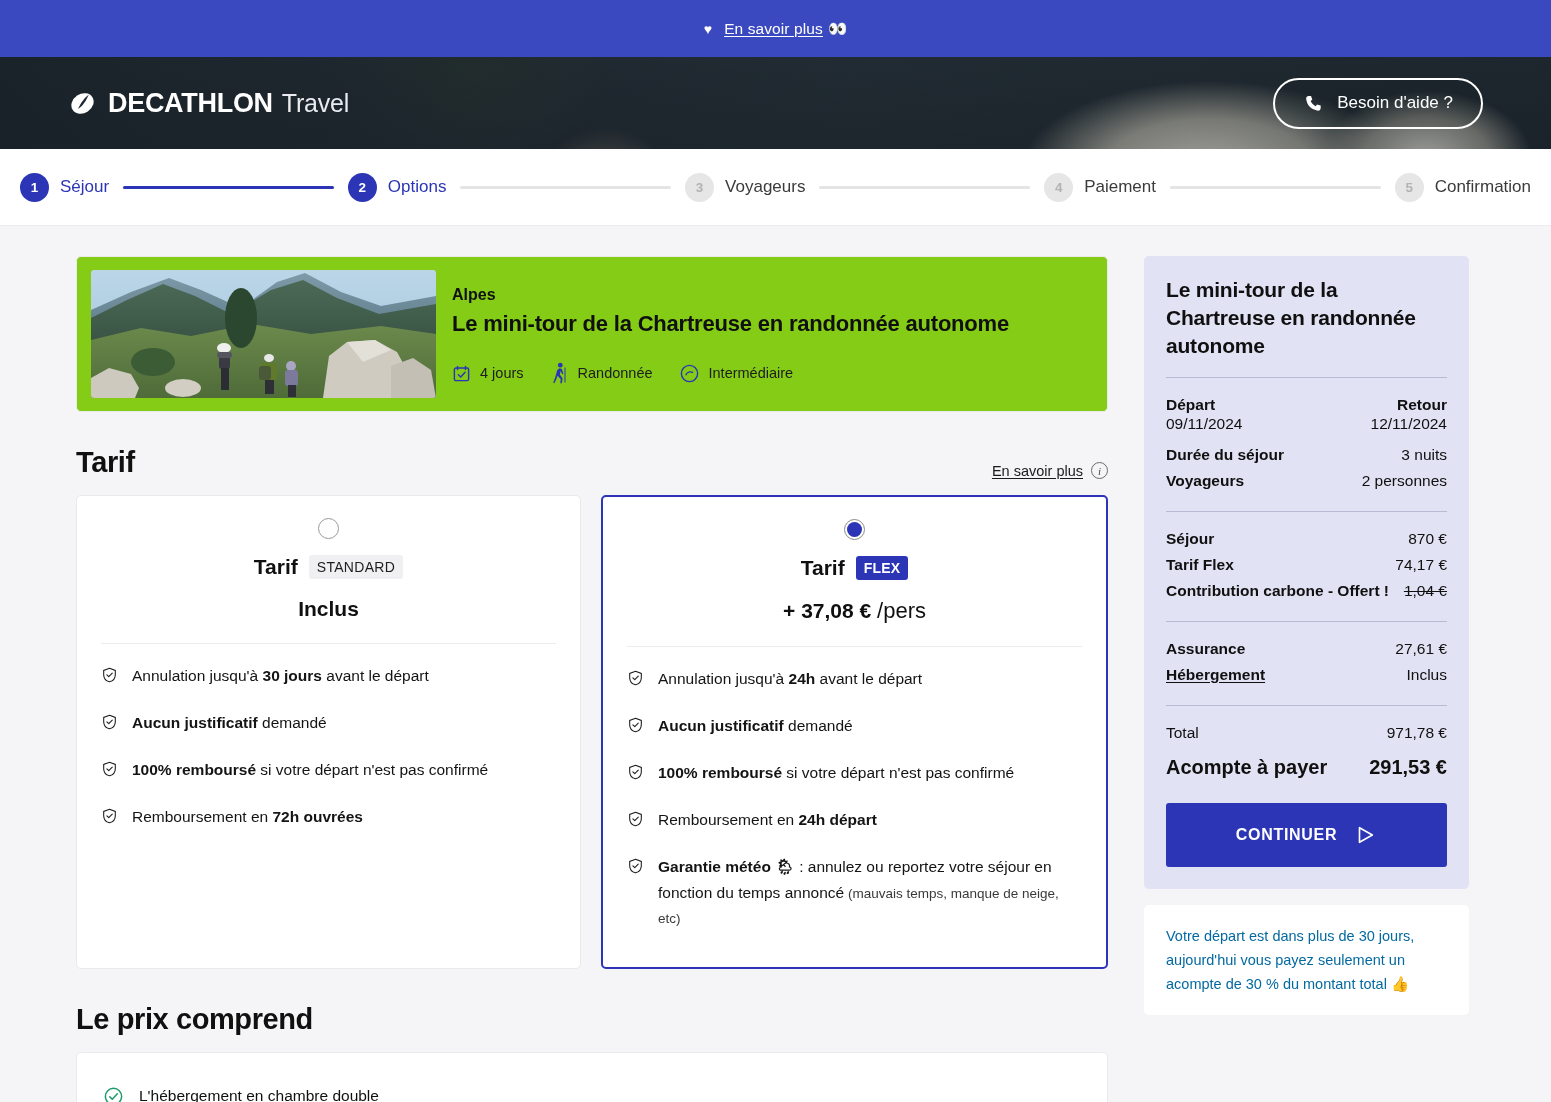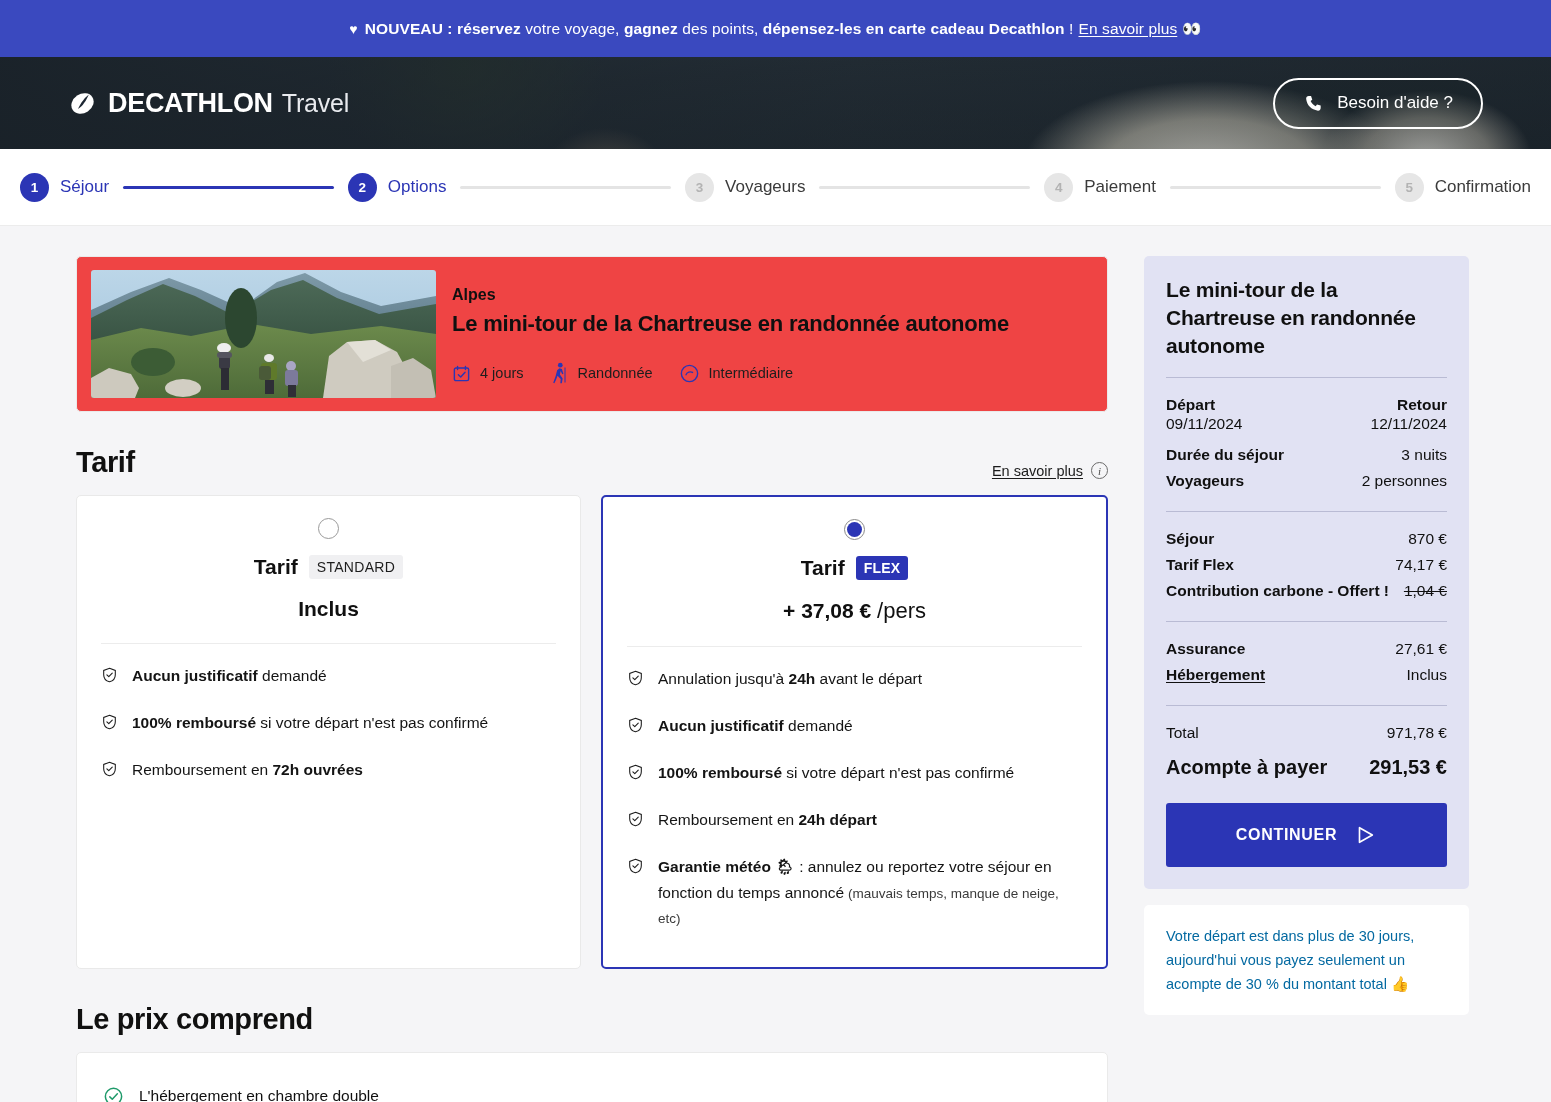--- a/index.html
+++ b/index.html
@@ -108,21 +108,21 @@
     display: flex;
     gap: 36px;
     padding: 30px 76px 0 76px;
     align-items: flex-start;
   }
   .col-main { width: 1032px; flex: 0 0 1032px; }
   .col-side { width: 325px; flex: 0 0 325px; }
 
   
   .trip-card {
-    background: #ef4444;
+    background: #84cc16;
     border: 1px solid #eaeaea;
     border-radius: 5px;
     padding: 14px;
     display: flex;
     gap: 16px;
     align-items: center;
     height: 156px;
   }
   .trip-thumb {
     width: 345px; height: 128px; flex: 0 0 345px;
@@ -267,21 +267,20 @@
     font-size: 14.5px;
     line-height: 1.66;
     color: #0369a1;
   }
 </style>
 </head>
 <body>
 
 <div class="promo-banner">
   <span class="heart">♥</span>
-  <span><b>NOUVEAU :</b><b> réservez</b><span> votre voyage,</span><b> gagnez</b><span> des points,</span><b> dépensez-les en carte cadeau Decathlon</b><span> !</span></span>
   <a href="#" class="promo-link">En savoir plus</a>
   <span class="eyes">👀</span>
 </div>
 
 <div class="hero">
   <div class="hero-bg"></div>
   <div class="hero-inner">
     <div class="brand">
       <svg class="brand-mark" viewBox="0 0 32 32">
         <ellipse cx="16" cy="16" rx="13" ry="10.5" fill="#ffffff" transform="rotate(-34 16 16)"></ellipse>
@@ -431,20 +430,27 @@
           <span class="badge standard">STANDARD</span>
         </div>
         <div class="tarif-price">Inclus</div>
         <div class="tarif-divider"></div>
         <ul class="feature-list">
           <li class="feature">
             <svg class="shield" width="17" height="18" viewBox="0 0 24 24">
               <path d="M12 2.4 L20.2 5.6 L20.2 11.6 C20.2 16.5 16.7 20.4 12 21.6 C7.3 20.4 3.8 16.5 3.8 11.6 L3.8 5.6 Z" fill="none" stroke="#1b1b1b" stroke-width="1.5"></path>
               <path d="M8.3 11.7 L11 14.4 L15.9 9.3" fill="none" stroke="#1b1b1b" stroke-width="1.5" stroke-linecap="round" stroke-linejoin="round"></path>
             </svg>
+            <div><span>Annulation jusqu'à </span><b>30 jours</b><span> avant le départ</span></div>
+          </li>
+          <li class="feature">
+            <svg class="shield" width="17" height="18" viewBox="0 0 24 24">
+              <path d="M12 2.4 L20.2 5.6 L20.2 11.6 C20.2 16.5 16.7 20.4 12 21.6 C7.3 20.4 3.8 16.5 3.8 11.6 L3.8 5.6 Z" fill="none" stroke="#1b1b1b" stroke-width="1.5"></path>
+              <path d="M8.3 11.7 L11 14.4 L15.9 9.3" fill="none" stroke="#1b1b1b" stroke-width="1.5" stroke-linecap="round" stroke-linejoin="round"></path>
+            </svg>
             <div><span></span><b>Aucun justificatif</b><span> demandé</span></div>
           </li>
           <li class="feature">
             <svg class="shield" width="17" height="18" viewBox="0 0 24 24">
               <path d="M12 2.4 L20.2 5.6 L20.2 11.6 C20.2 16.5 16.7 20.4 12 21.6 C7.3 20.4 3.8 16.5 3.8 11.6 L3.8 5.6 Z" fill="none" stroke="#1b1b1b" stroke-width="1.5"></path>
               <path d="M8.3 11.7 L11 14.4 L15.9 9.3" fill="none" stroke="#1b1b1b" stroke-width="1.5" stroke-linecap="round" stroke-linejoin="round"></path>
             </svg>
             <div><span></span><b>100% remboursé</b><span> si votre départ n'est pas confirmé</span></div>
           </li>
           <li class="feature">

